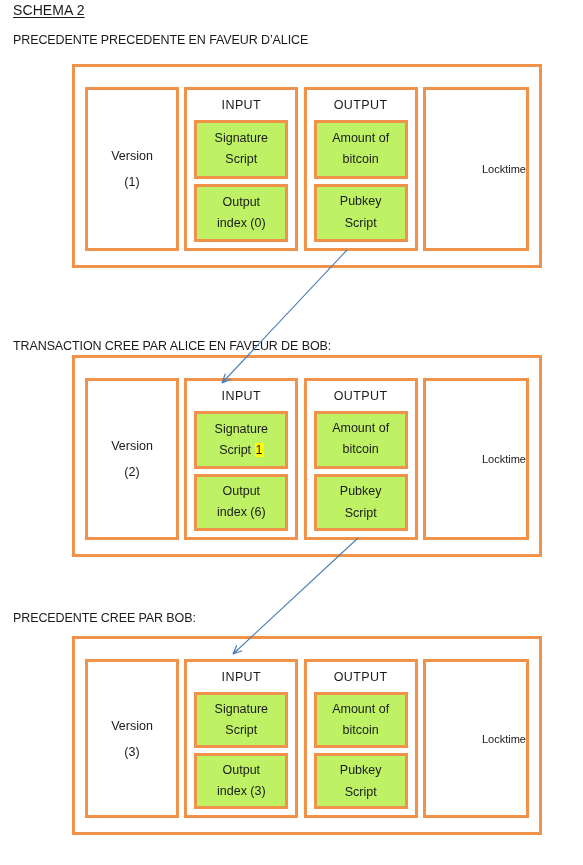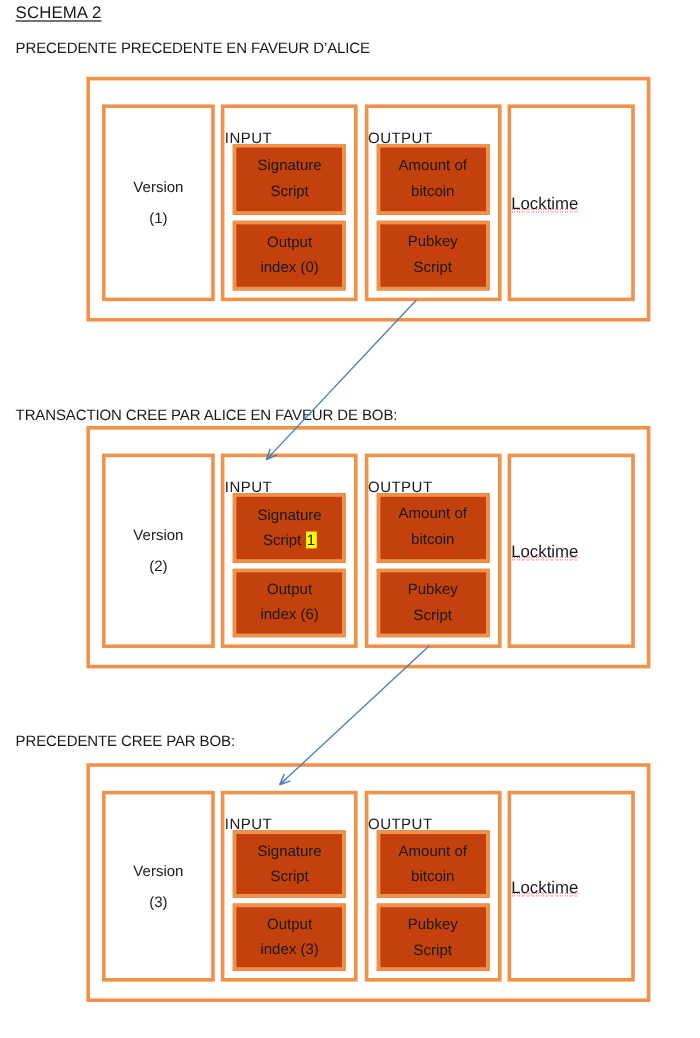--- a/index.html
+++ b/index.html
@@ -76,45 +76,46 @@
     text-align: center;
     font-size: 12.5px;
     line-height: 26px;
   }
 
   
   .locktime-inner {
     position: absolute;
     left: 0; right: 0; top: 50%;
     transform: translateY(-50%);
-    text-align: left;
-    font-size: 14px;
+    text-align: right;
+    font-size: 11px;
   }
 
   
   .io-header {
+    text-align: center;
     font-size: 12.5px;
     line-height: 14px;
-    padding-top: 18px;
+    padding-top: 8px;
     letter-spacing: 0.4px;
   }
   .io-boxes {
     position: absolute;
     left: 7px;
     right: 7px;
     top: 30px;
     bottom: 6px;
     display: flex;
     flex-direction: column;
     gap: 5px;
   }
   .io-box {
     box-sizing: border-box;
     border: 3px solid #F0924A;
-    background: #c2410c;
+    background: #bef264;
     flex: 1 1 0;
     display: flex;
     flex-direction: column;
     align-items: center;
     justify-content: center;
     font-size: 12.5px;
     line-height: 21px;
     text-align: center;
   }
 

